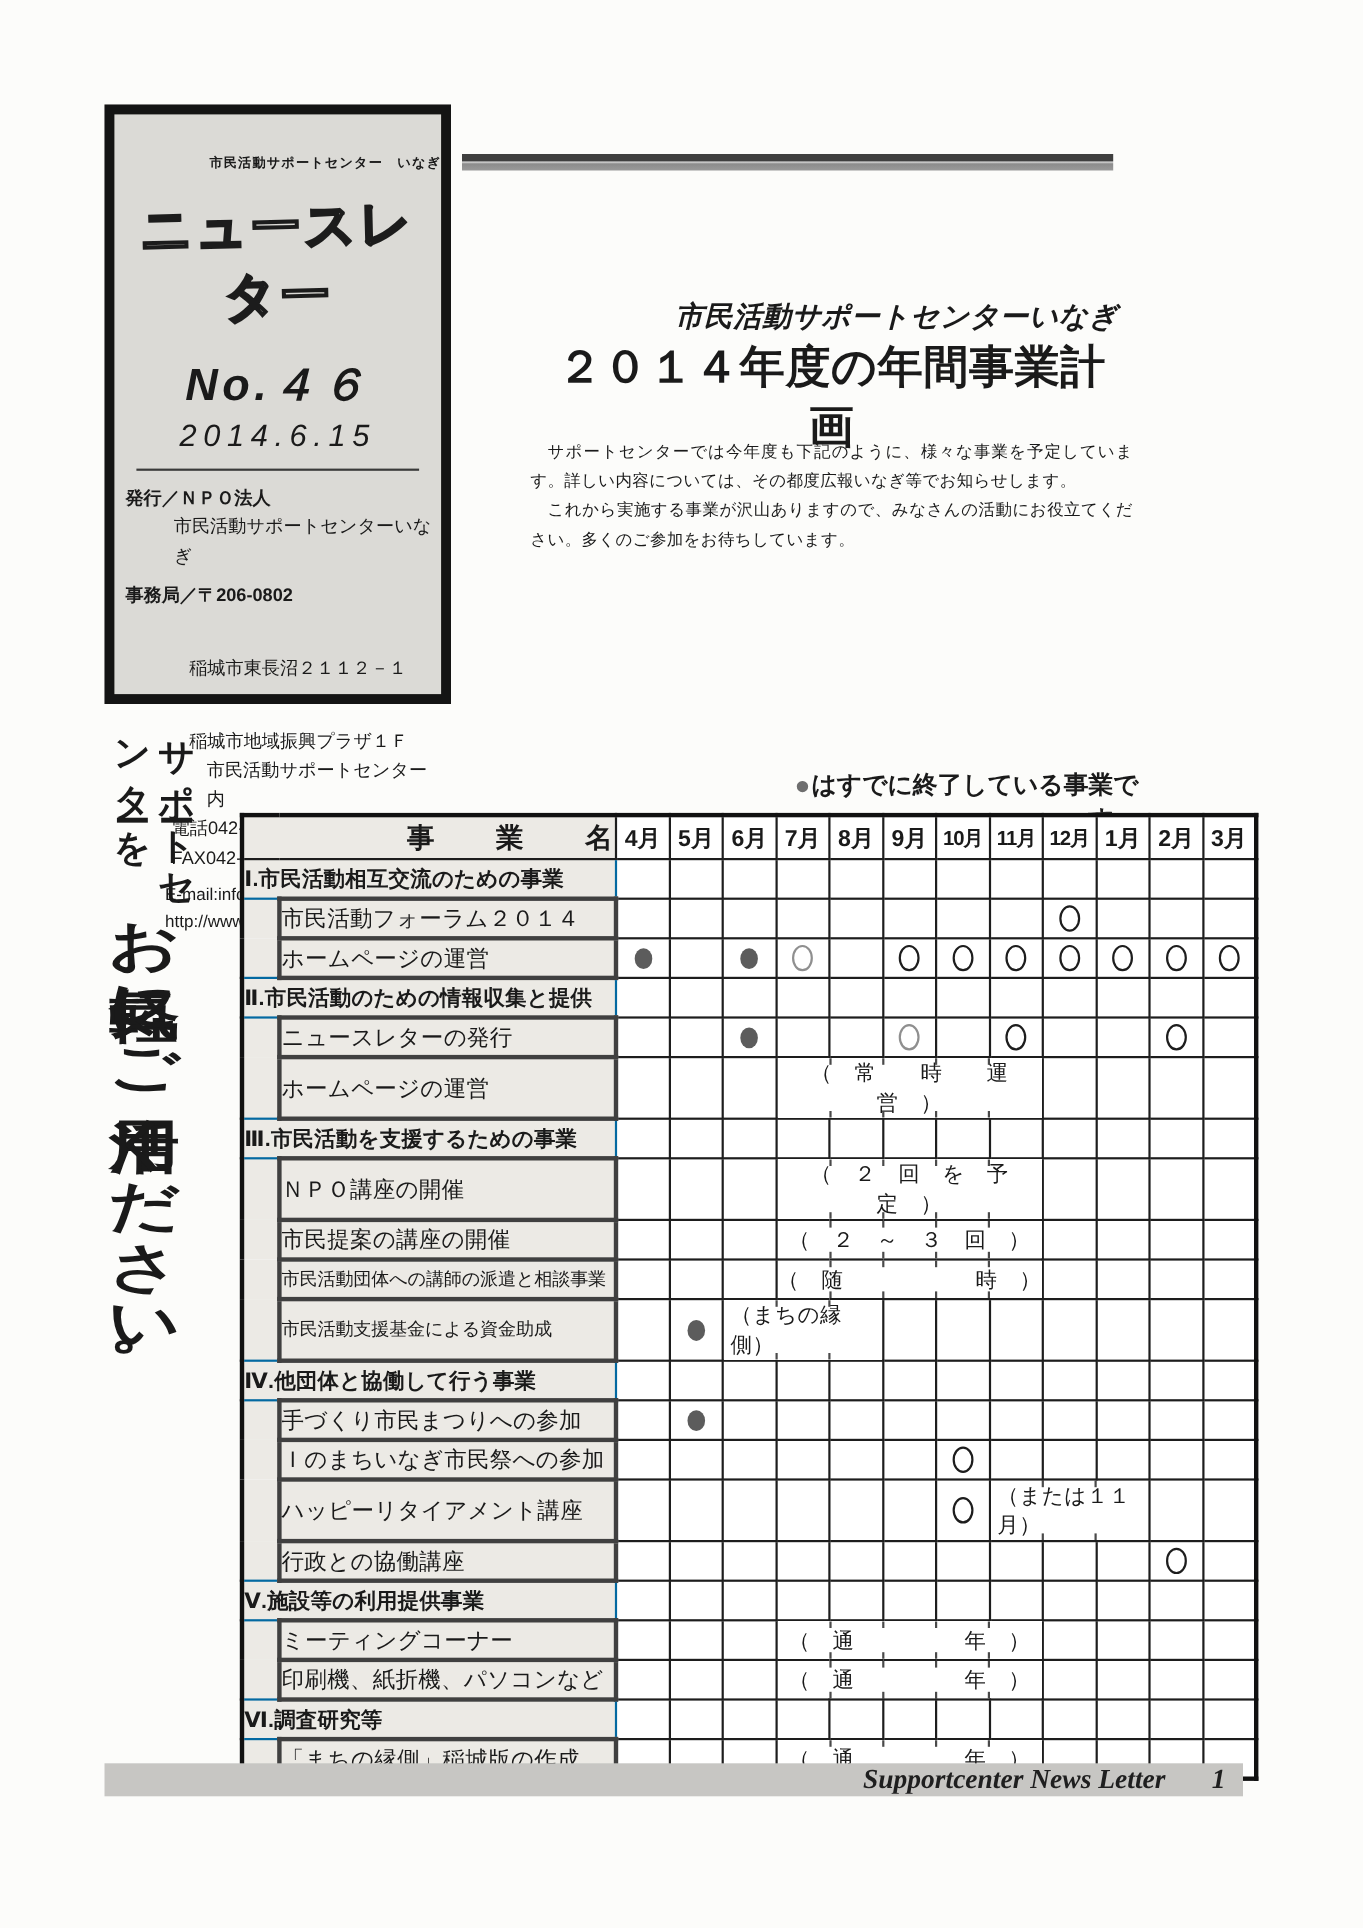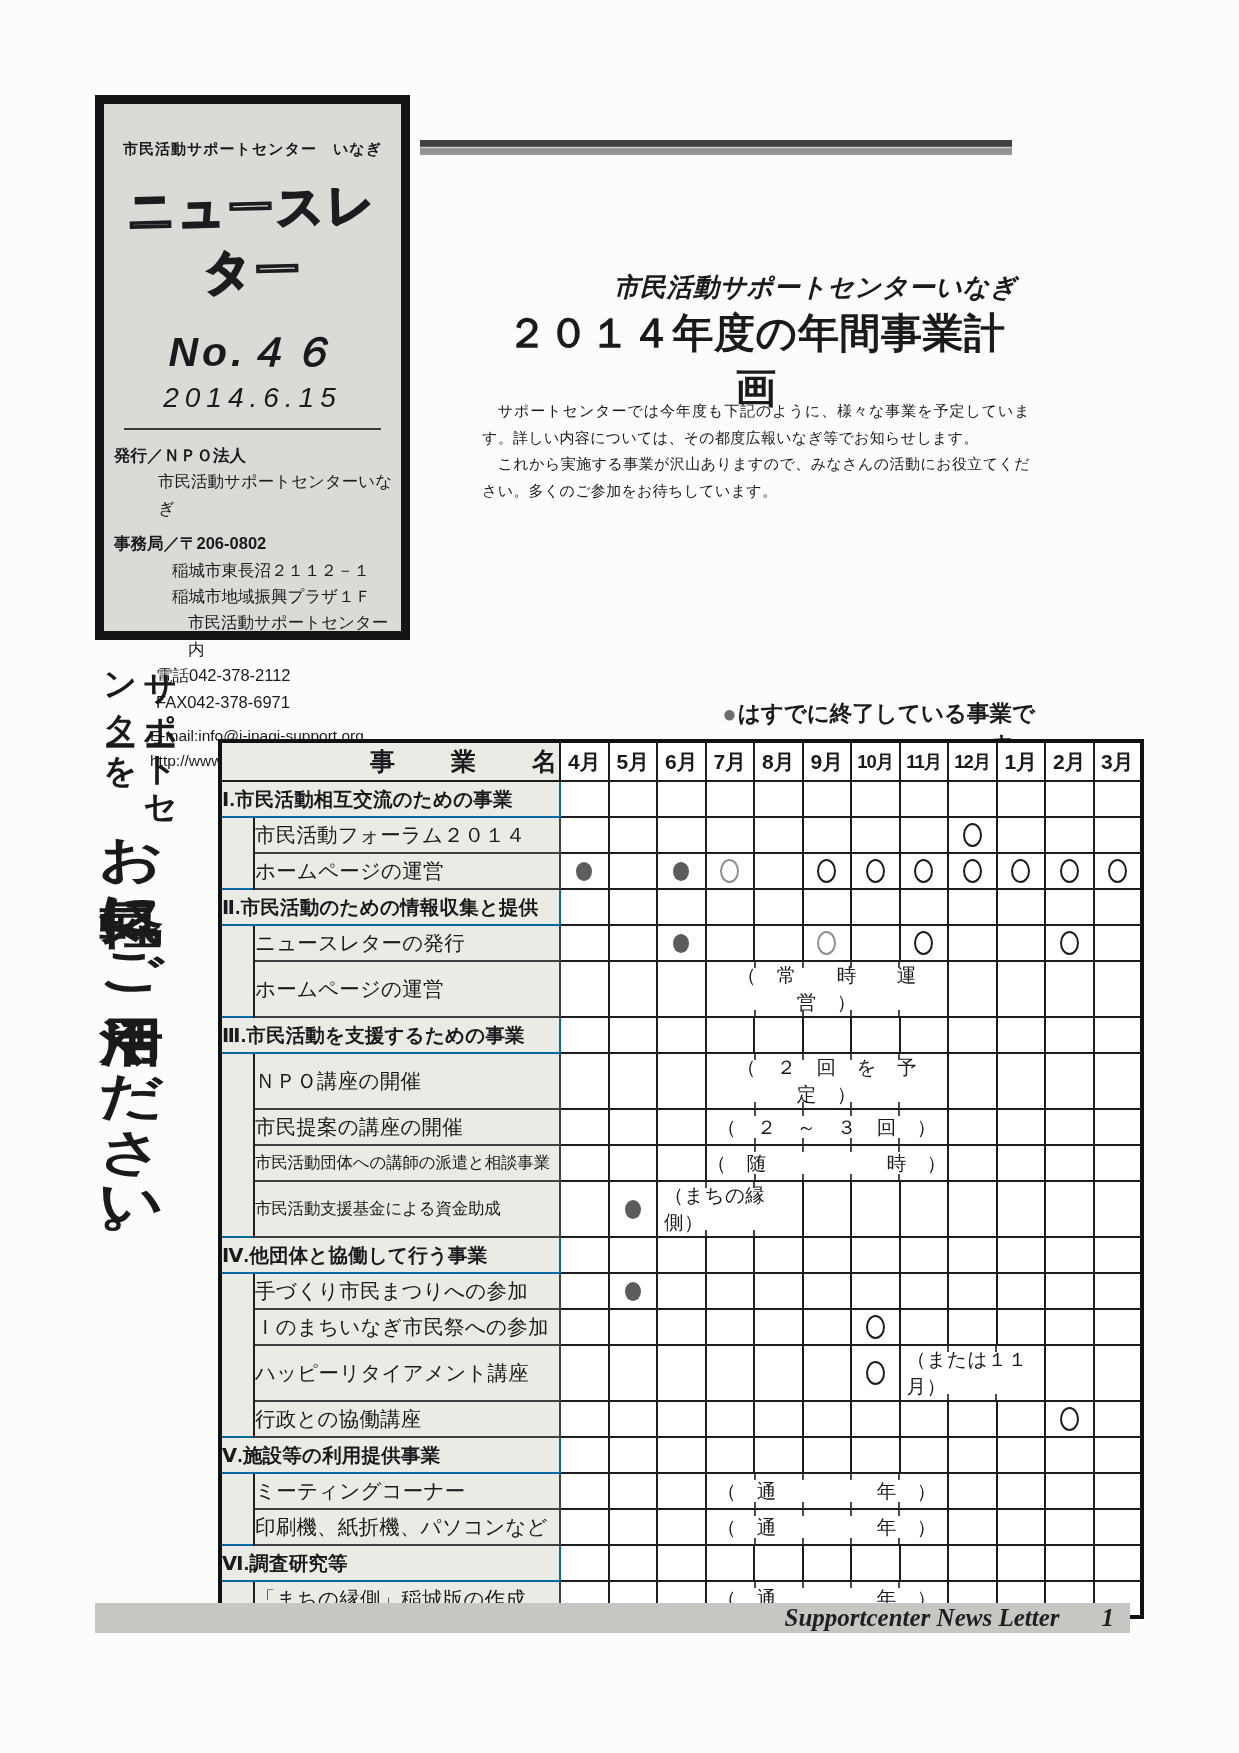--- a/index.html
+++ b/index.html
@@ -12,33 +12,33 @@
   .top-rule{
     position:absolute;left:420px;top:140px;width:592px;height:15px;
     background:linear-gradient(180deg,#3f3f3f 0%,#3f3f3f 42%,#dcdcdc 48%,#8c8c8c 60%,#9a9a9a 100%);
   }
   
   .logo-box{
     position:absolute;left:95px;top:95px;width:315px;height:545px;
     box-sizing:border-box;border:9px solid #141414;background:#dbdad6;
     text-align:center;
   }
-  .org-small{margin-top:36px;font-size:15px;font-weight:700;letter-spacing:1px;}
+  .org-small{margin-top:36px;font-size:12px;font-weight:700;letter-spacing:1px;text-align:right;}
   .nl-title{
     margin-top:18px;font-size:47px;font-weight:800;letter-spacing:2px;
     color:#dbdad6;-webkit-text-stroke:2.2px #1c1c1c;text-shadow:0 0 1px #1c1c1c;
     transform:rotate(-1.5deg);
   }
   .issue-no{margin-top:22px;font-size:41px;font-weight:700;font-style:italic;letter-spacing:4px;}
   .issue-date{margin-top:2px;font-size:28px;font-style:italic;letter-spacing:6px;}
   .masthead-rule{border:none;border-top:2px solid #3a3a3a;margin:14px 20px 12px 20px;}
   .addr{text-align:left;font-size:16.5px;line-height:1.6;padding:0 6px 0 10px;}
   .addr .b{font-weight:700;}
   .addr .ind1{padding-left:44px;}
-  .addr .ind2{padding-left:58px;}
+  .addr .ind2{padding-left:58px;margin-top:40px;}
   .addr .ind3{padding-left:74px;}
   .addr .ind4{padding-left:42px;}
   .addr .gap{margin-top:9px;}
   .addr .small{font-size:15.5px;padding-left:36px;}
   
   .head-sub{
     position:absolute;left:600px;top:270px;width:430px;text-align:center;
     font-size:26px;font-weight:700;font-style:italic;letter-spacing:0.5px;
   }
   .head-title{
@@ -78,21 +78,21 @@
     border:2px solid #1d1d1d;background:#fff;
     font-size:21px;font-weight:600;text-align:center;
   }
   .month-head.narrow{font-size:18.5px;letter-spacing:-1px;}
   td.cat-name{
     border:2px solid #0369a1;background:#eceae5;
     font-size:19.5px;font-weight:700;text-align:left;padding-left:9px;letter-spacing:0.2px;
   }
   td.strip{border-top:none;border-bottom:none;border-right:2px solid #1d1d1d;background:#eceae5;}
   td.item-name{
-    border:2px solid #404040;background:#eceae5;
+    border:4px solid #404040;background:#eceae5;
     font-size:20.5px;text-align:left;padding-left:10px;letter-spacing:0.2px;
   }
   td.item-name.long{font-size:16.5px;letter-spacing:-0.2px;}
   td.month{border:2px solid #1d1d1d;background:#fff;text-align:center;vertical-align:middle;}
   td.span-cell{font-size:19.5px;letter-spacing:0.5px;position:relative;overflow:hidden;}
   td.span-cell.align-left{text-align:left;padding-left:6px;}
   .tick{position:absolute;top:0;bottom:0;width:0;}
   .tick::before{content:"";position:absolute;top:-1px;left:-1px;height:7px;border-left:2px solid #4a4a4a;}
   .tick::after{content:"";position:absolute;bottom:-1px;left:-1px;height:7px;border-left:2px solid #4a4a4a;}
   .mark{display:inline-block;vertical-align:middle;}

